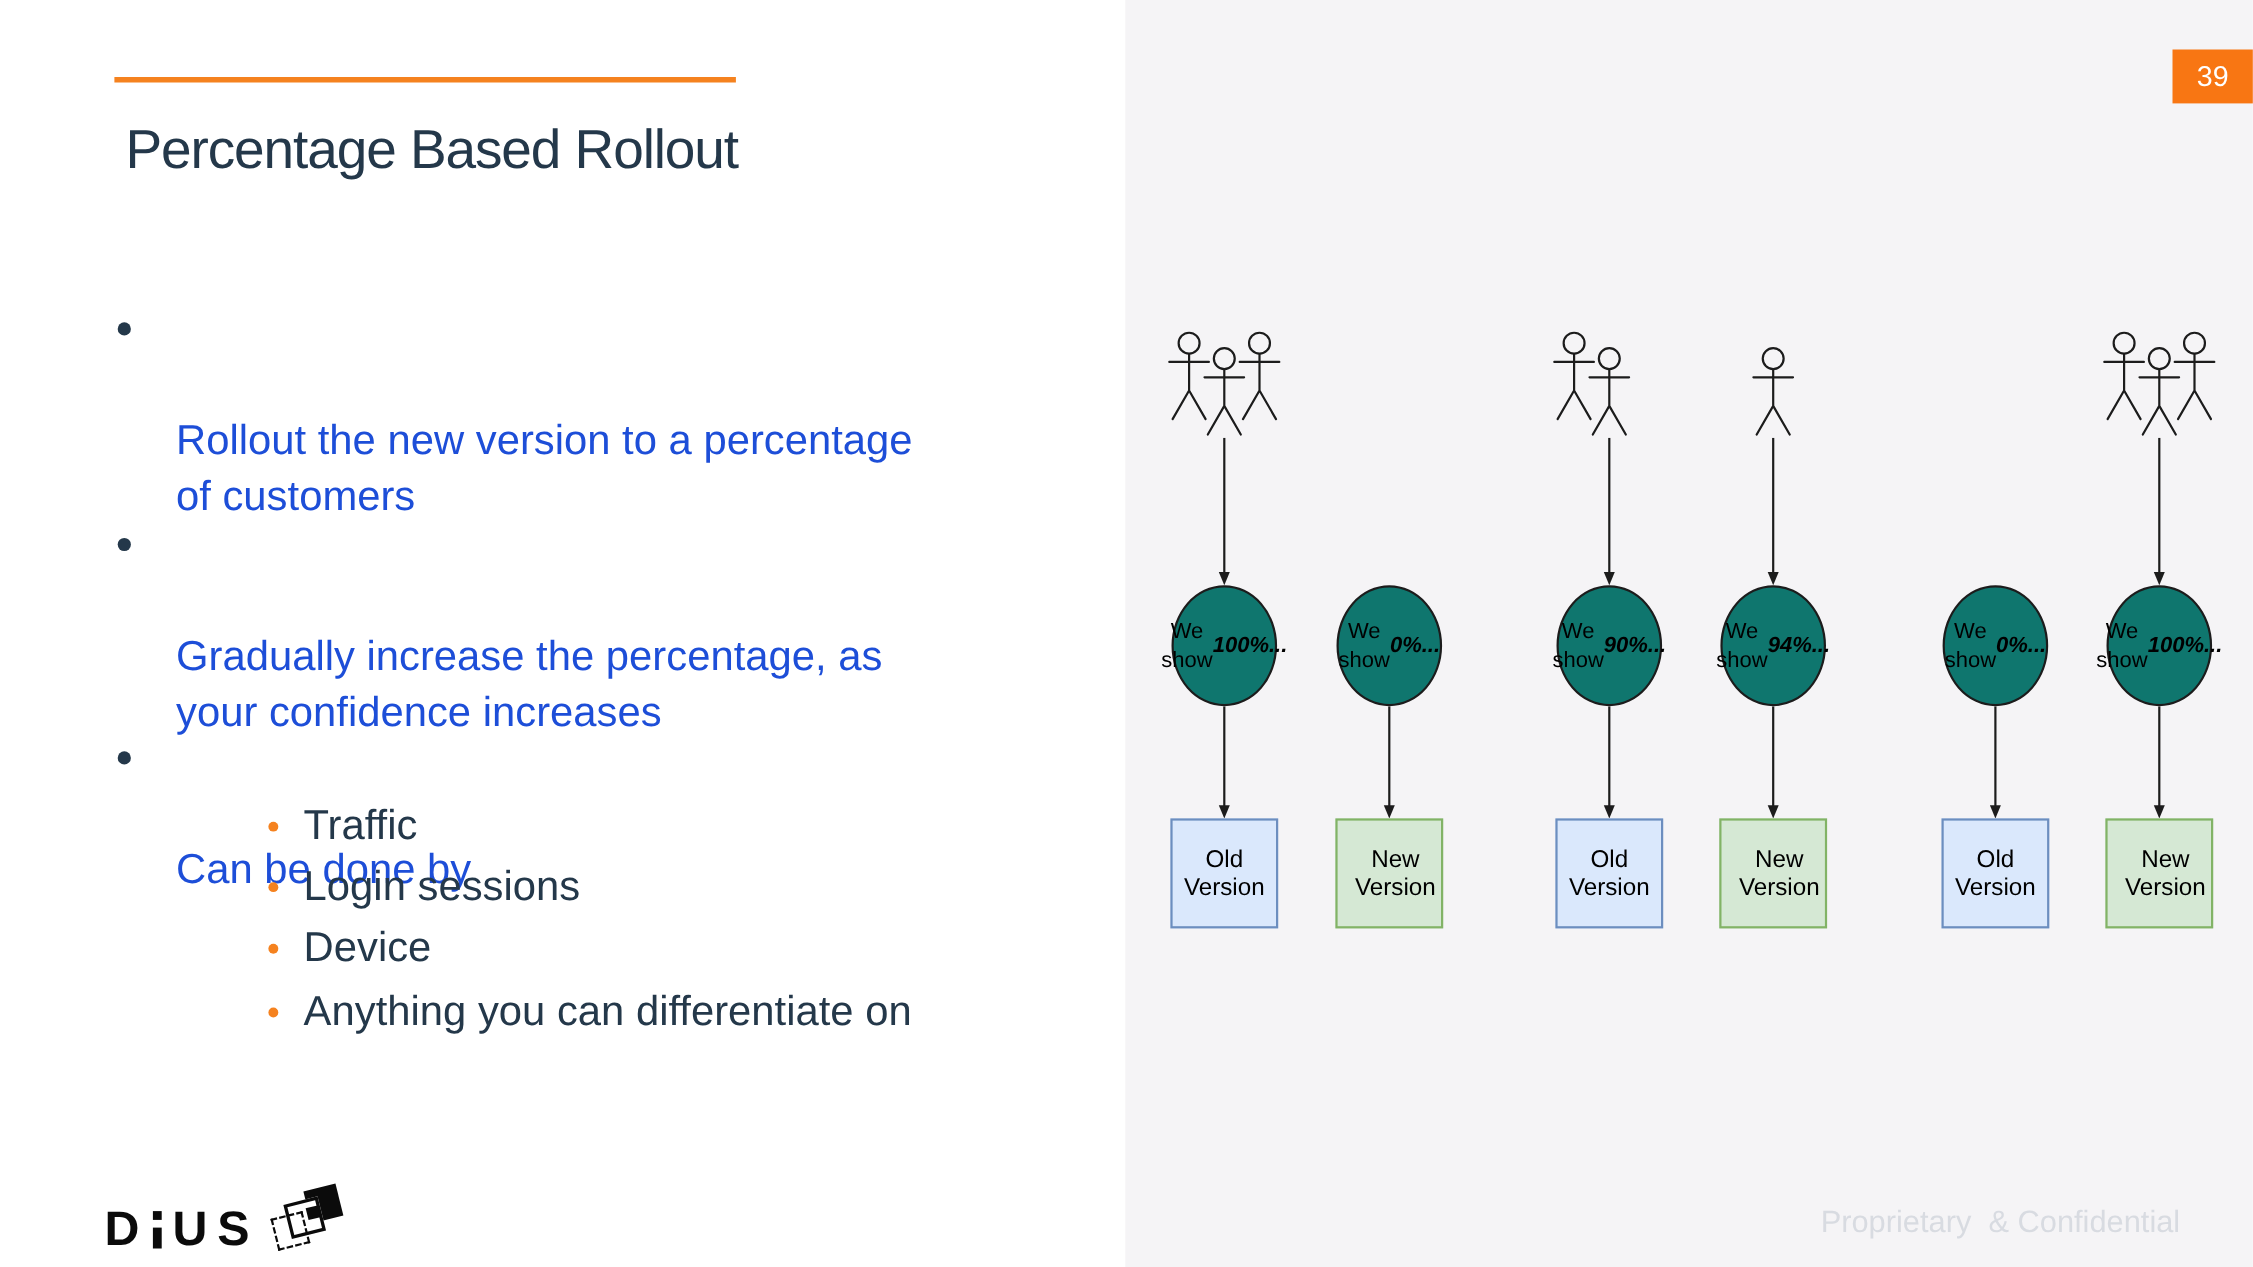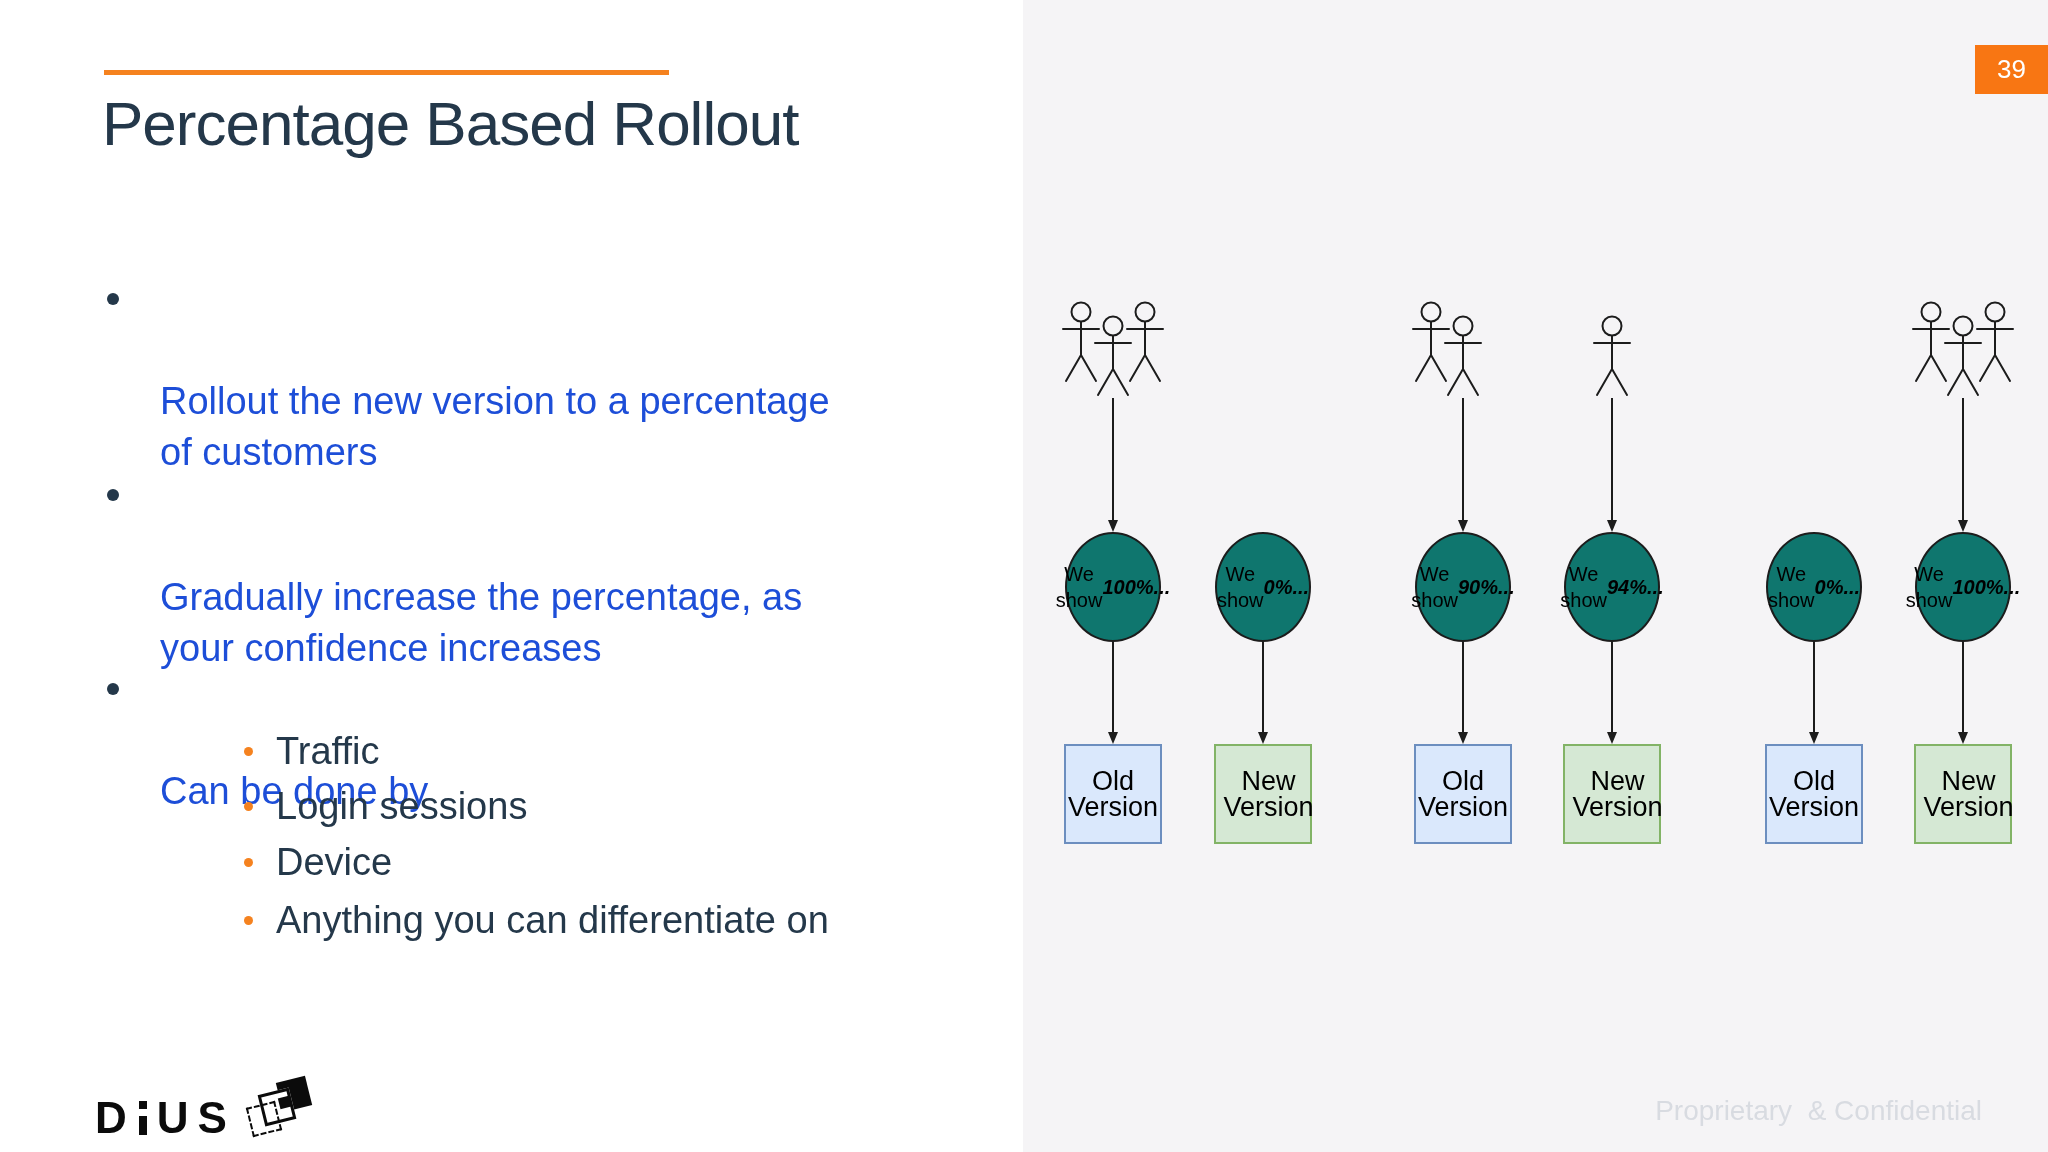--- a/index.html
+++ b/index.html
@@ -16,22 +16,22 @@
   
   .badge {
     position:absolute; right:0; top:45px; width:73px; height:49px;
     background:#F87613; color:#ffffff; font-size:26px;
     display:flex; align-items:center; justify-content:center;
   }
 
   
   .rule { position:absolute; left:104px; top:70px; width:565px; height:5px; background:#F5821F; }
   .title {
-    position:absolute; left:102px; top:88px; margin:0;
-    font-size:62px; font-weight:400; letter-spacing:-1px; line-height:72px;
+    position:absolute; left:102px; top:88px; margin:12px;
+    font-size:50px; font-weight:400; letter-spacing:-1px; line-height:72px;
     color:#24384A;
   }
 
   
   .bullet {
     position:absolute; left:104px; width:860px; padding-left:56px; box-sizing:border-box;
     color:#1d4ed8; font-size:38px; line-height:51px; white-space:pre-line;
   }
   .bullet .dot {
     position:absolute; left:3px; top:19px; width:12px; height:12px;
@@ -63,21 +63,21 @@
     width:96px; height:110px; border:2px solid #1c1c1c; border-radius:50%;
     background:#0f766e; box-sizing:border-box;
     display:flex; align-items:center; justify-content:center;
     font-size:20px; line-height:26px; color:#000000; text-align:center;
   }
   .pct { font-weight:700;font-style:italic; }
   .vbox {
     position:absolute; top:444px; left:50%; transform:translateX(-50%);
     width:98px; height:100px; box-sizing:border-box; padding:0 9px;
     display:flex; align-items:center; justify-content:center;
-    text-align:center; font-size:27px; line-height:26px; color:#000000;
+    text-align:center; font-size:22px; line-height:26px; color:#000000;
   }
   .vbox.old { background:#DAE8FC; border:2px solid #6C8EBF; }
   .vbox.new { background:#D5E8D4; border:2px solid #82B366;padding-left:20px; }
 
   
   .logo { position:absolute; left:95px; top:1078px; display:flex; align-items:flex-end; }
   .logo-text {
     display:flex; align-items:flex-end;
     font-size:44px; font-weight:700; line-height:40px; letter-spacing:9px; color:#0b0b0b;
   }

